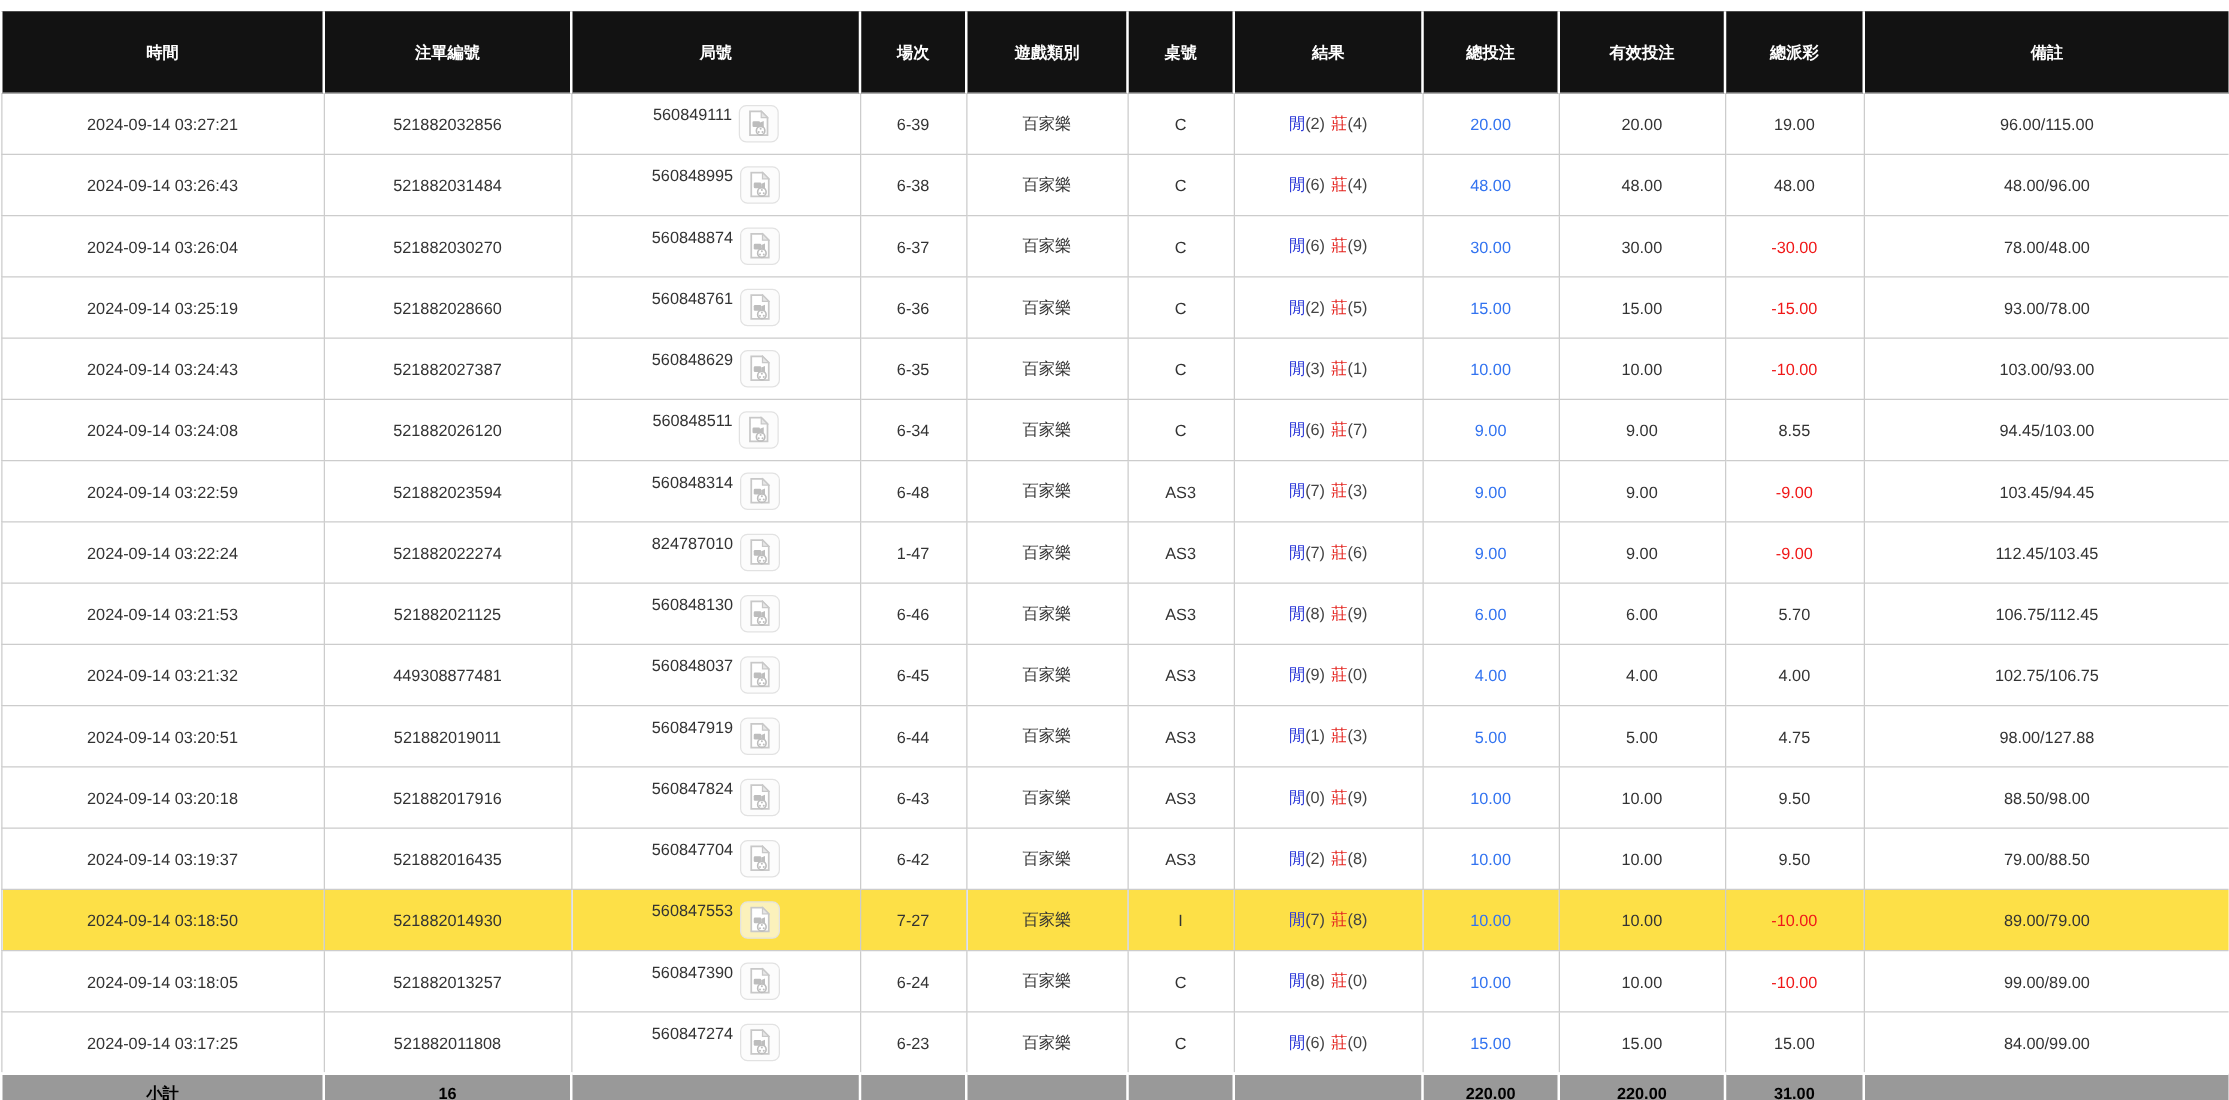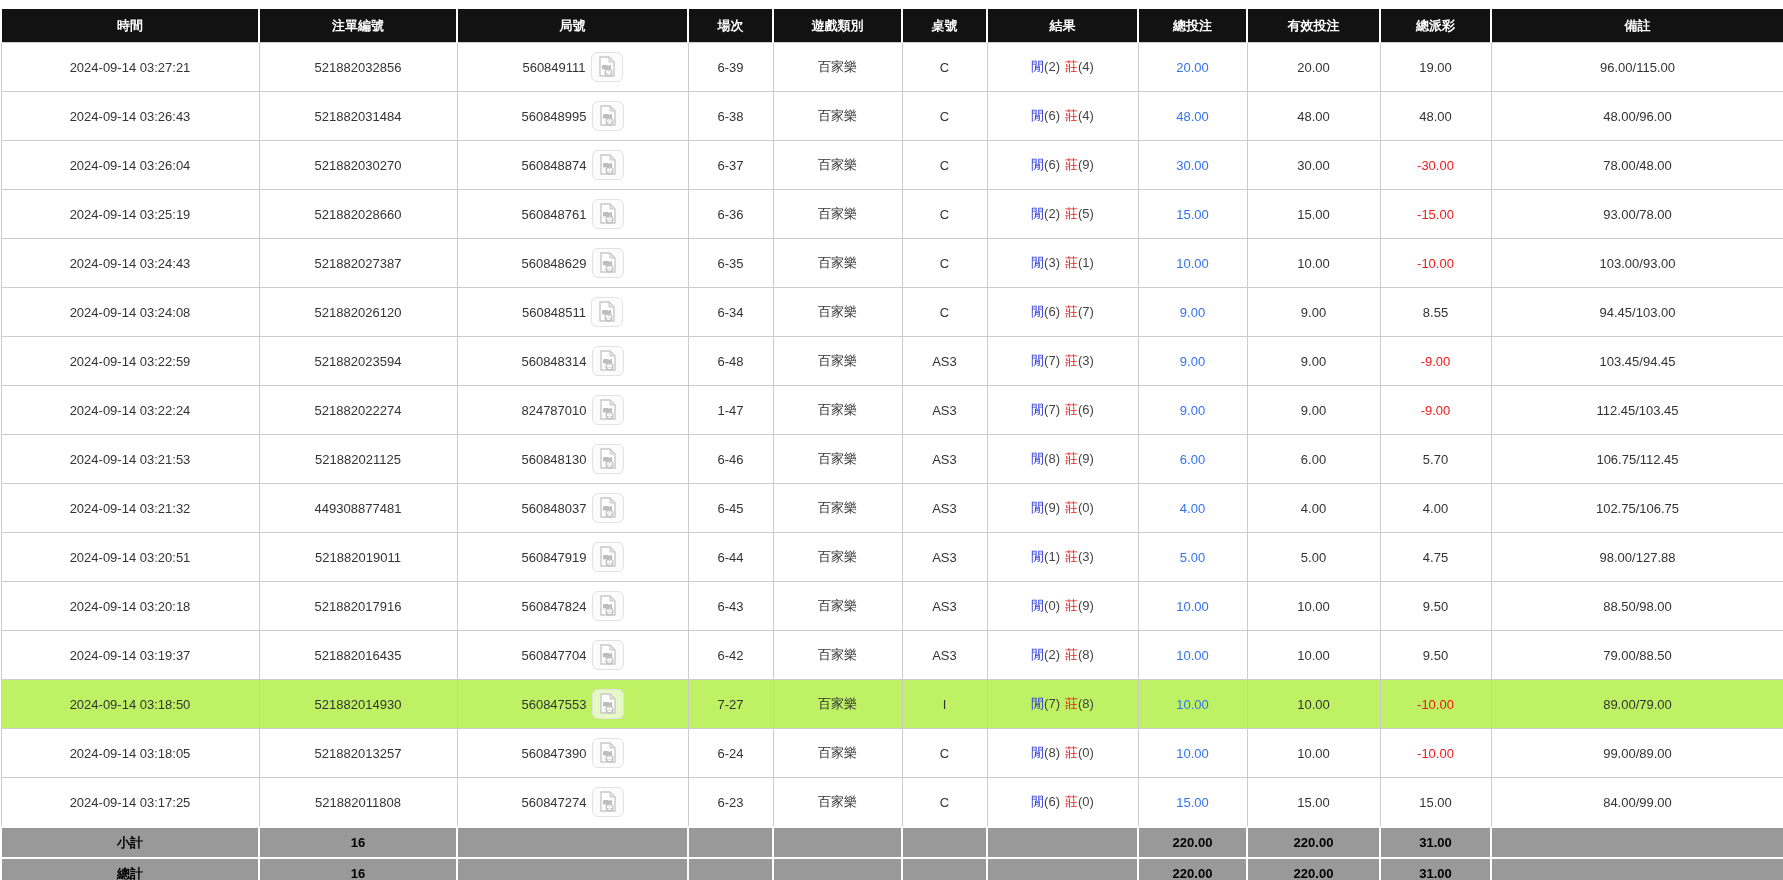--- a/index.html
+++ b/index.html
@@ -7,30 +7,30 @@
     width:1783px;height:880px;overflow:hidden;background:#ffffff;
     padding-top:9px;box-sizing:border-box;
     font-family:"Liberation Sans","DejaVu Sans",sans-serif;
   }
   table{width:1783px;table-layout:fixed;border-collapse:collapse;}
   
   thead th{
     background:#121212;color:#ffffff;font-size:13px;font-weight:bold;
     height:33px;text-align:center;vertical-align:middle;
     border-right:2px solid #ffffff;border-left:2px solid #ffffff;
-    border-bottom:1px solid #cccccc;padding:0;
+    border-bottom:1px solid #cccccc;padding:16px;
   }
   
   tbody td{
     height:48px;text-align:center;vertical-align:middle;
     font-size:13px;color:#333333;border:1px solid #cccccc;
     padding:0 4px;background:#ffffff;overflow:hidden;white-space:nowrap;
   }
-  tbody tr.hl td{background:#bef264;margin-left:14px;}
-  .round-cell-inner{display:inline-flex;align-items:center;gap:5px;}
+  tbody tr.hl td{background:#fde047;margin-left:14px;}
+  .round-cell-inner{display:inline-flex;align-items:flex-start;gap:5px;}
   .video-btn{
     width:32px;height:30px;border:1px solid #e2e2e2;border-radius:6px;
     background:rgba(250,250,250,0.65);display:inline-flex;align-items:center;
     justify-content:center;cursor:pointer;padding:0;
   }
   .player{color:#2b38d8;}
   .banker{color:#e42520;}
   .score{color:#444444;}
   .result-gap{display:inline-block;width:5px;}
   a.amount{color:#3273f0;text-decoration:none;cursor:pointer;}

